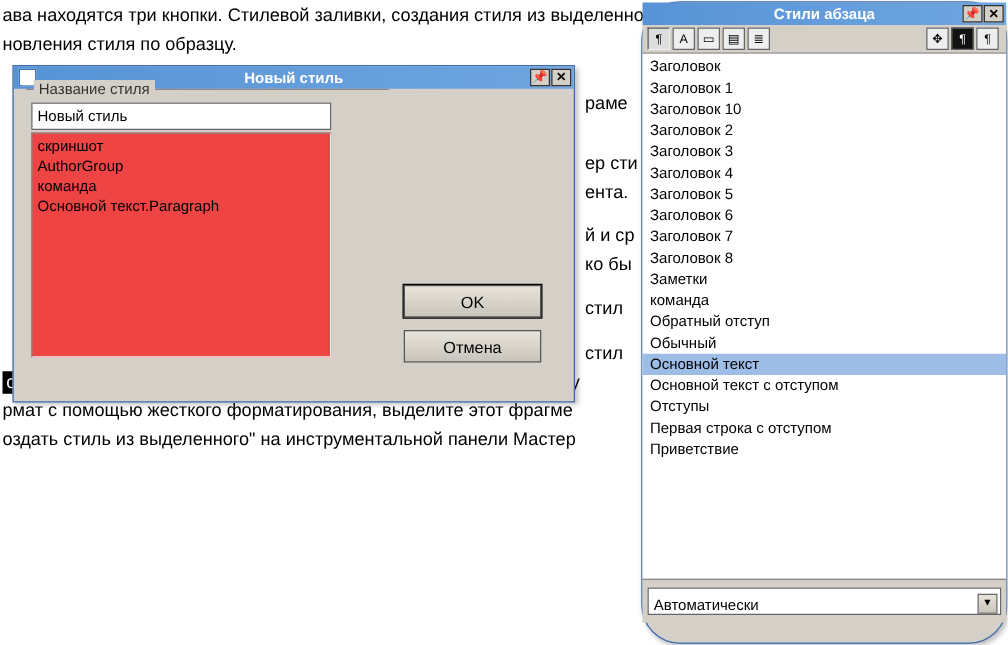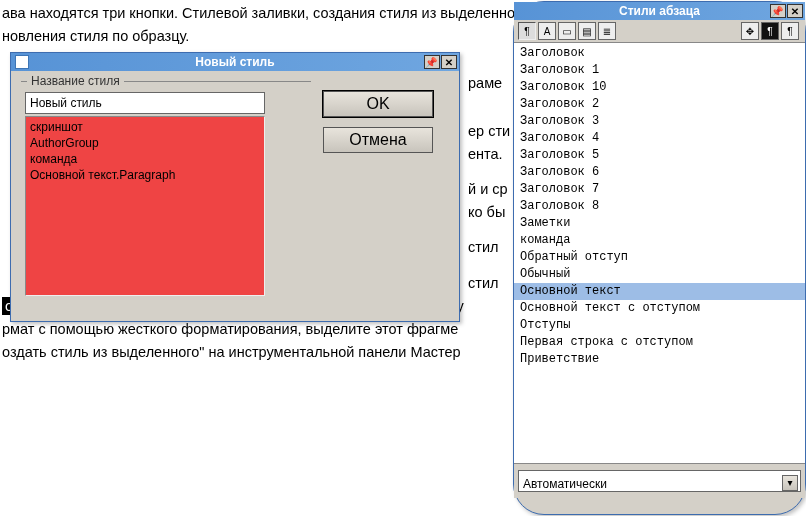--- a/index.html
+++ b/index.html
@@ -73,23 +73,24 @@
     color: #000;
     cursor: pointer;
   }
 
   
   #new-style-dialog {
     left: 10px; top: 52px;
     width: 450px; height: 270px;
   }
   #new-style-dialog .body {
-    padding: 10px 10px;
+    padding: 0 10px;
     display: flex;
     gap: 12px;
+    align-items: flex-end;
   }
   .fieldset-like {
     position: relative;
     border-top: 1px solid #888;
     padding: 10px 4px 4px 4px;
     width: 290px;
   }
   .fieldset-label {
     position: absolute;
     top: -8px; left: 6px;
@@ -123,21 +124,21 @@
     display: flex;
     flex-direction: column;
     gap: 10px;
     margin-top: 10px;
   }
   .win-btn {
     width: 110px;
     height: 26px;
     border: 1px solid #555;
     background: linear-gradient(#e8e4dc, #c8c4bc);
-    font-size: 16px;
+    font-size: 13px;
     cursor: pointer;
   }
   .win-btn.default {
     outline: 1px solid #000;
   }
 
   
   #styles-palette {
     right: 0px; top: 1px;
     width: 293px; height: 514px; border-radius: 31px;
@@ -171,21 +172,20 @@
     background: #111;
     color: #fff;
   }
   .tool-spacer { flex: 1; }
   #styles-palette .list {
     background: #fff;
     height: 420px;
     overflow: hidden;
     font-size: 12px;
     padding: 2px 0;
-    font-family: Liberation Mono, monospace;
   }
   .style-item {
     padding: 1px 6px;
     line-height: 15px;
     cursor: pointer;
   }
   .style-item.selected {
     background: #9dbde6;
   }
   #styles-palette .bottom {

